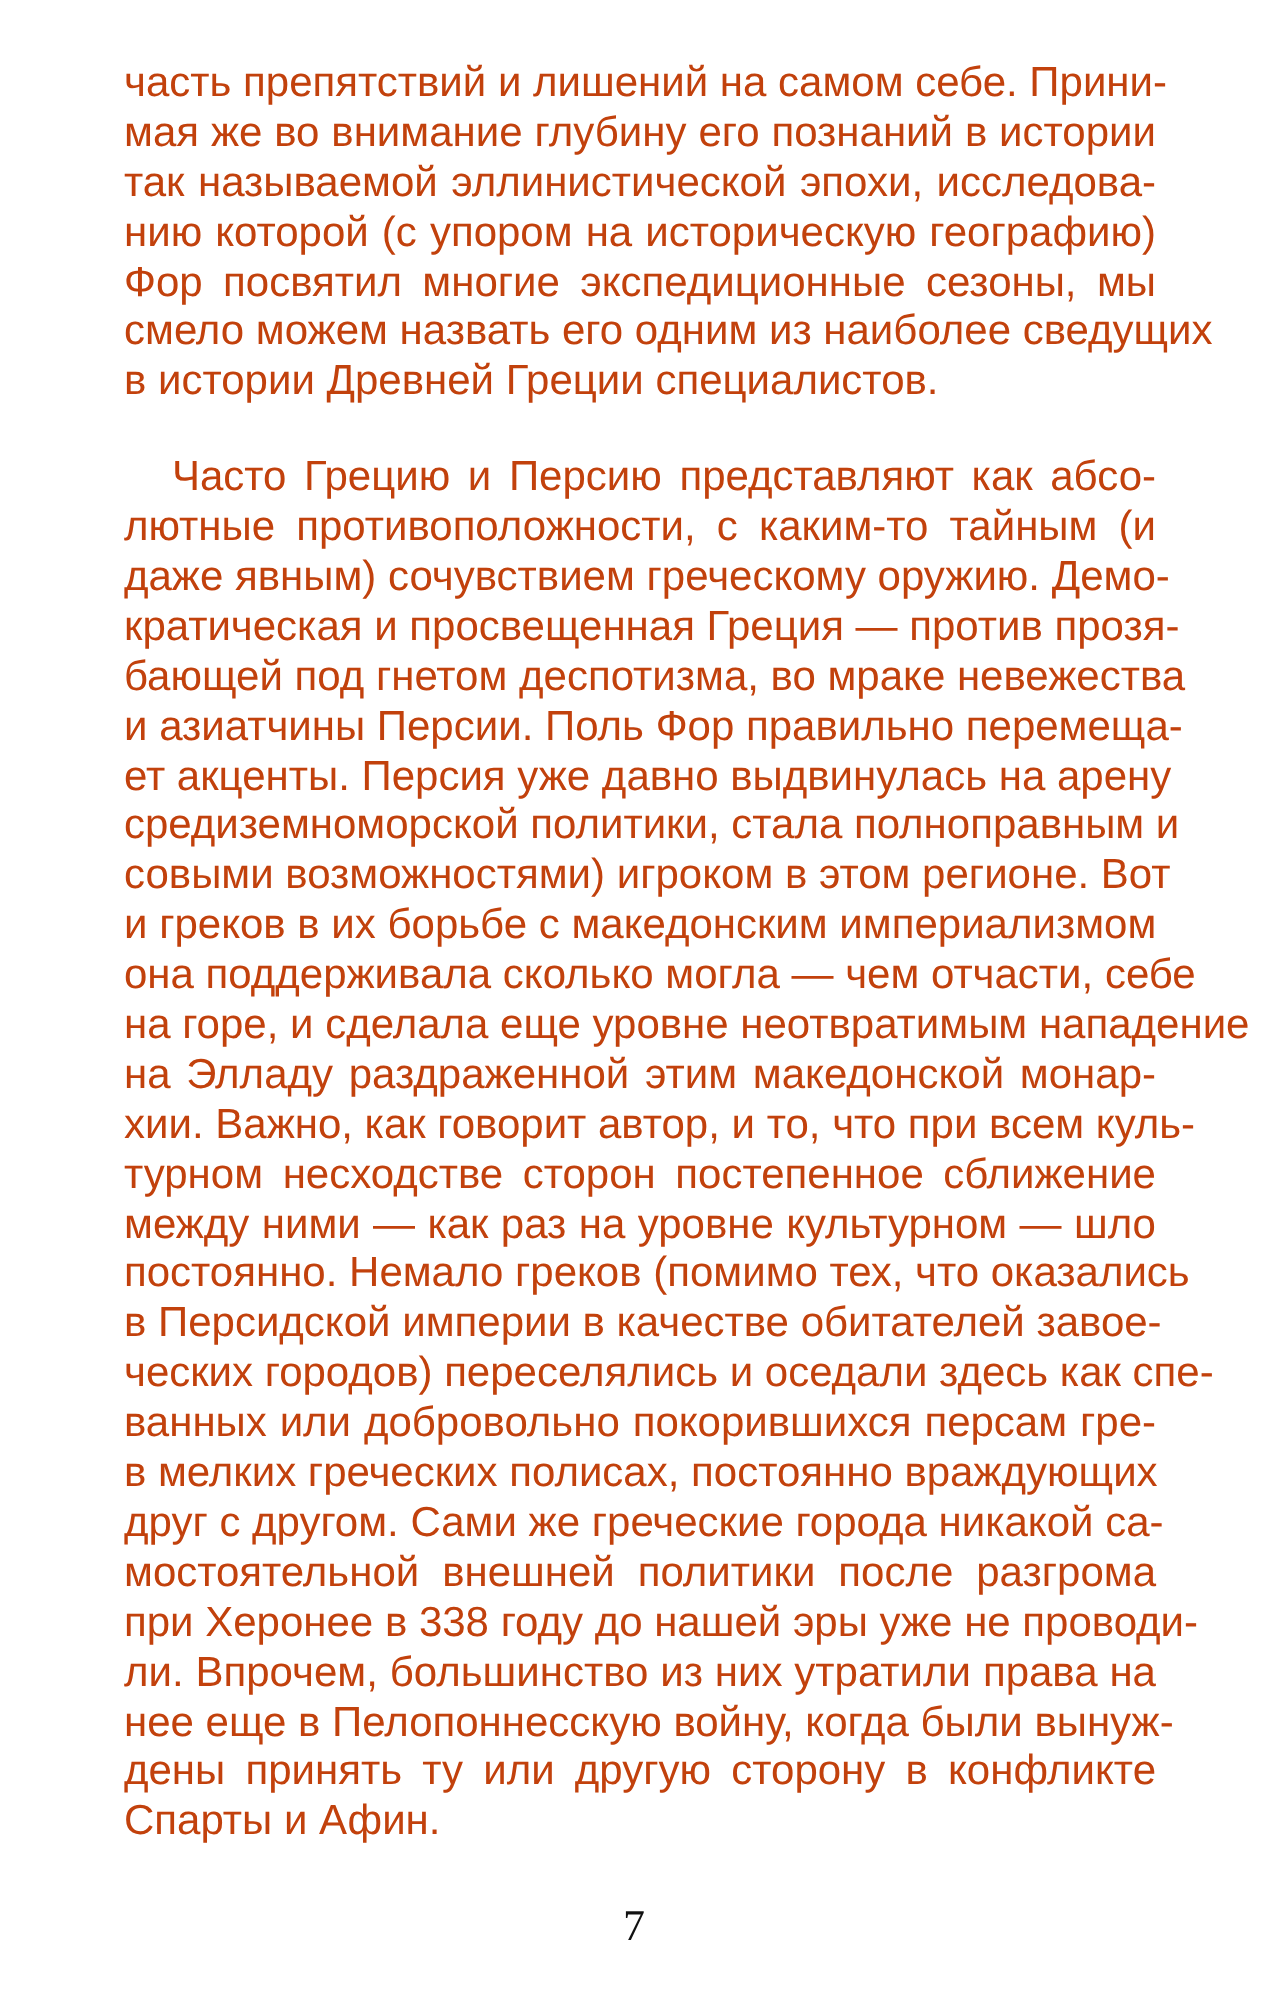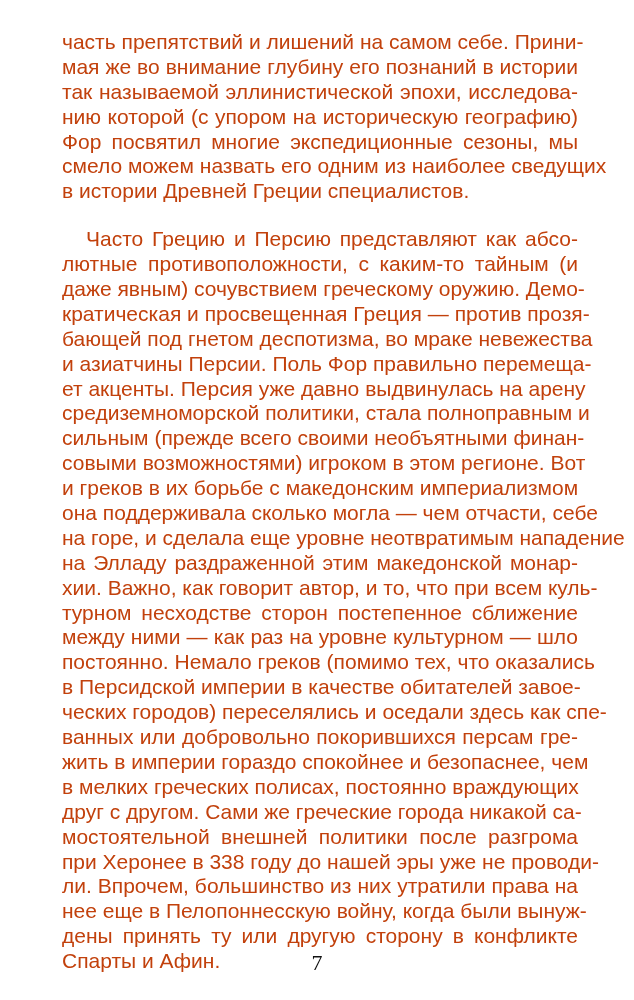--- a/index.html
+++ b/index.html
@@ -36,34 +36,32 @@
       <span class="line">смело можем назвать его одним из наиболее сведущих</span>
       <span class="line last">в истории Древней Греции специалистов.</span>
       <span class="line indent">Часто Грецию и Персию представляют как абсо-</span>
       <span class="line">лютные противоположности, с каким-то тайным (и</span>
       <span class="line">даже явным) сочувствием греческому оружию. Демо-</span>
       <span class="line">кратическая и просвещенная Греция — против прозя-</span>
       <span class="line">бающей под гнетом деспотизма, во мраке невежества</span>
       <span class="line">и азиатчины Персии. Поль Фор правильно перемеща-</span>
       <span class="line">ет акценты. Персия уже давно выдвинулась на арену</span>
       <span class="line">средиземноморской политики, стала полноправным и</span>
-      <span class="line">сильным (прежде всего своими необъятными финан-</span>
       <span class="line">совыми возможностями) игроком в этом регионе. Вот</span>
       <span class="line">и греков в их борьбе с македонским империализмом</span>
       <span class="line">она поддерживала сколько могла — чем отчасти, себе</span>
       <span class="line">на горе, и сделала еще уровне неотвратимым нападение</span>
       <span class="line">на Элладу раздраженной этим македонской монар-</span>
       <span class="line">хии. Важно, как говорит автор, и то, что при всем куль-</span>
       <span class="line">турном несходстве сторон постепенное сближение</span>
       <span class="line">между ними — как раз на уровне культурном — шло</span>
       <span class="line">постоянно. Немало греков (помимо тех, что оказались</span>
       <span class="line">в Персидской империи в качестве обитателей завое-</span>
       <span class="line">ческих городов) переселялись и оседали здесь как спе-</span>
       <span class="line">ванных или добровольно покорившихся персам гре-</span>
-      <span class="line">жить в империи гораздо спокойнее и безопаснее, чем</span>
       <span class="line">в мелких греческих полисах, постоянно враждующих</span>
       <span class="line">друг с другом. Сами же греческие города никакой са-</span>
       <span class="line">мостоятельной внешней политики после разгрома</span>
       <span class="line">при Херонее в 338 году до нашей эры уже не проводи-</span>
       <span class="line">ли. Впрочем, большинство из них утратили права на</span>
       <span class="line">нее еще в Пелопоннесскую войну, когда были вынуж-</span>
       <span class="line">дены принять ту или другую сторону в конфликте</span>
       <span class="line last">Спарты и Афин.</span>
     </div>
   <div class="page-number">7</div>

